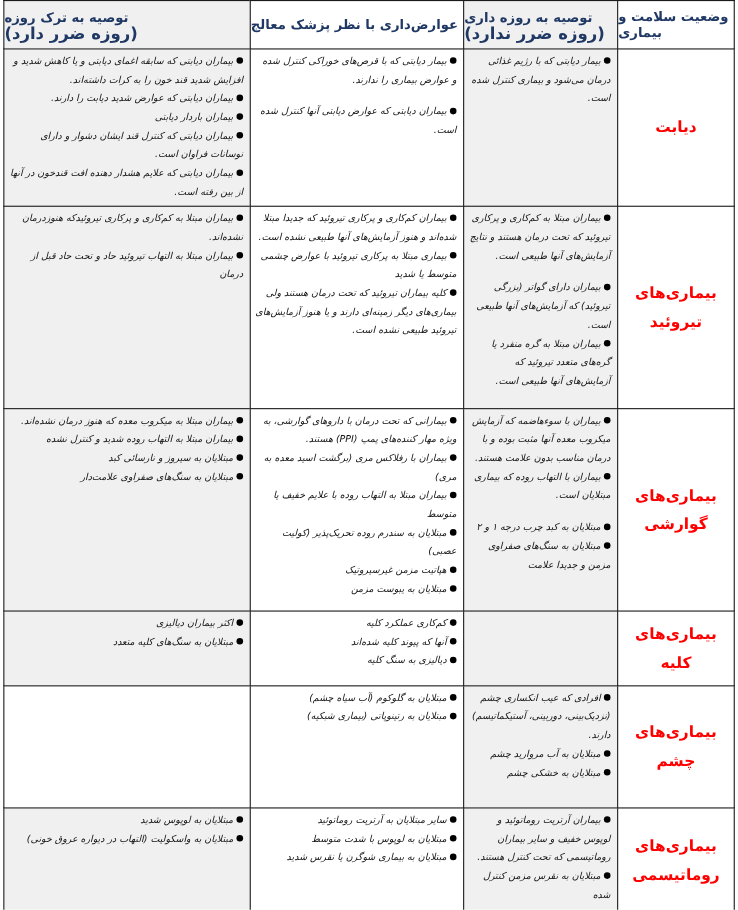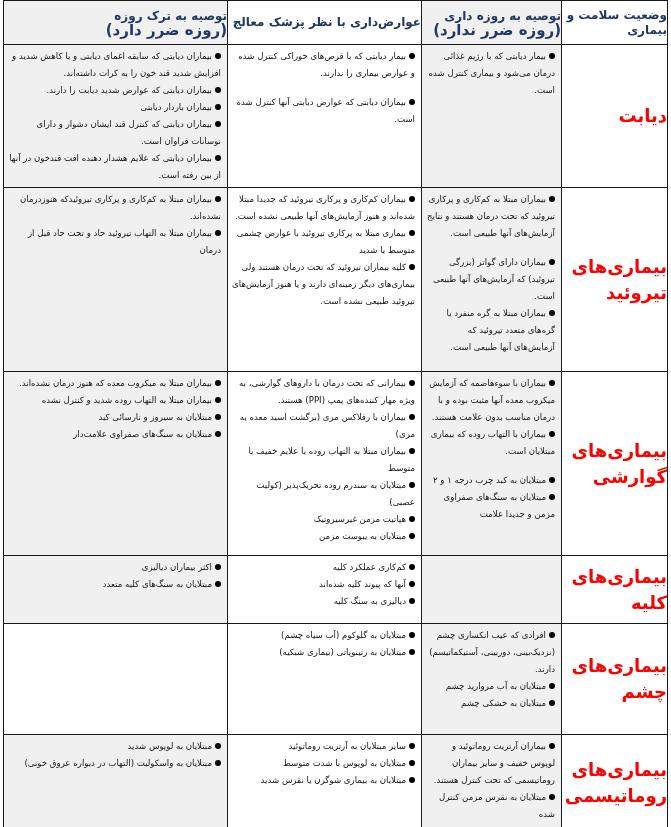--- a/index.html
+++ b/index.html
@@ -7,26 +7,26 @@
   .tbl {
     position: absolute; left: 3px; top: 0px; width: 664px; height: 826px;
     border-collapse: collapse; table-layout: fixed; direction: rtl;
     font-family: "DejaVu Sans", sans-serif;
   }
   .tbl td, .tbl th {
     border: 1.5px solid #1a1a1a; vertical-align: top; padding: 0; overflow: hidden;
   }
   .gray { background: #f0f0f0; }
   .white { background: #ffffff; }
-  .hdr { vertical-align: middle !important; text-align: right; color: #1f3864; height: 43px; }
+  .hdr { vertical-align: middle !important; text-align: left; color: #1f3864; height: 43px; }
   .hdr .t { font-size: 12px; font-weight: bold; display: block; line-height: 15px; }
   .hdr .s { font-size: 15px; display: block; line-height: 12px; color: #1f3864; }
-  .cond { vertical-align: middle !important; text-align: right; color: #ff0000; font-weight: bold; font-size: 18px; line-height: 26px; padding: 0 4px; }
+  .cond { vertical-align: middle !important; text-align: center; color: #ff0000; font-weight: bold; font-size: 14px; line-height: 26px; padding: 0 4px; }
   ul.items { list-style: none; margin: 0; padding: 3px 6px 3px 4px; }
-  ul.items li { font-size: 8.6px; line-height: 17px; color: #111; text-align: right; }
+  ul.items li { font-size: 8.6px; line-height: 17px; color: #111; text-align: right; font-style: italic; }
   ul.items li.gap { margin-top: 12px; }
   .dot { display: inline-block; width: 6px; height: 6px; background: #000; border-radius: 50%; margin-left: 3px; vertical-align: 0px; }
 </style>
 </head>
 <body>
 
 <table class="tbl">
   <colgroup>
     <col style="width:106px">
       <col style="width:140px">

